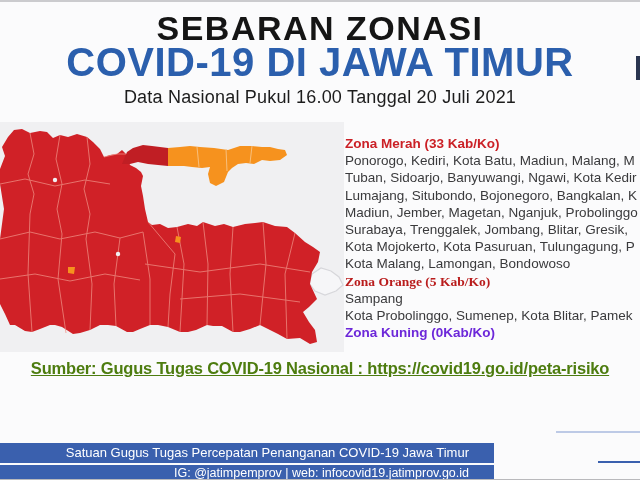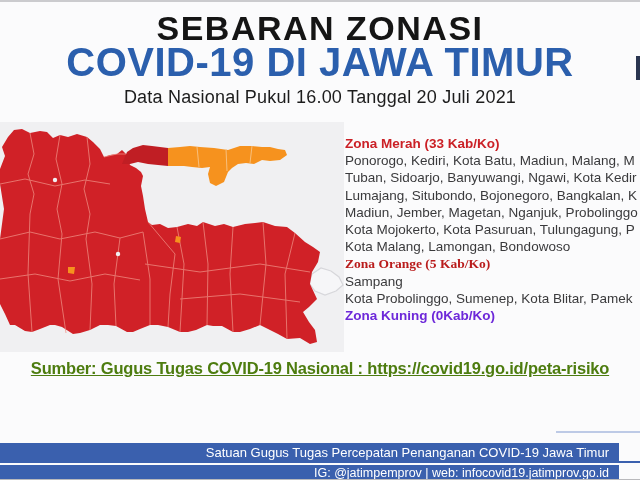--- a/index.html
+++ b/index.html
@@ -21,22 +21,22 @@
   .zh{font-weight:bold;}
   .zh-merah{color:#cb2026;}
   .zh-orange{color:#b91c1c;font-family:Liberation Serif, serif;}
   .zh-kuning{color:#6d28d9;}
   .source{
     position:absolute;left:0;right:0;top:357px;text-align:center;
     font-size:16.5px;font-weight:bold;letter-spacing:-0.2px;
     color:#4d7c0f;text-decoration:underline;white-space:nowrap;cursor:pointer;
   }
   .bar{
-    position:absolute;left:0;width:619px;background:#3a60ae;color:#fff;
-    text-align:right;box-sizing:border-box;padding-right:10px;white-space:nowrap;
+    position:absolute;left:0;width:494px;background:#3a60ae;color:#fff;
+    text-align:right;box-sizing:border-box;padding-right:25px;white-space:nowrap;
   }
   .bar1{top:441px;height:20px;font-size:13px;line-height:20px;}
   .bar2{top:463px;height:17px;font-size:12.5px;line-height:17px;}
   .bar-ext{position:absolute;left:598px;top:459px;width:42px;height:2px;background:#3a60ae;}
   .edge-line{position:absolute;left:556px;top:429px;width:84px;height:2px;background:#8ba3d4;opacity:.55;}
   .logo-sliver{position:absolute;left:636px;top:54px;width:4px;height:24px;background:#2a3550;}
   .bottom-line{position:absolute;left:0;bottom:0;width:640px;height:1px;background:#b9b9bc;}
 </style>
 </head>
 <body>
@@ -111,20 +111,21 @@
       </g>
     </svg>
   </div>
 
   <div class="zones">
     <div class="zline zh zh-merah">Zona Merah (33 Kab/Ko)</div>
     <div class="zline">Ponorogo, Kediri, Kota Batu, Madiun, Malang, M</div>
     <div class="zline">Tuban, Sidoarjo, Banyuwangi, Ngawi, Kota Kedir</div>
     <div class="zline">Lumajang, Situbondo, Bojonegoro, Bangkalan, K</div>
     <div class="zline">Madiun, Jember, Magetan, Nganjuk, Probolinggo</div>
+    <div class="zline">Surabaya, Trenggalek, Jombang, Blitar, Gresik, </div>
     <div class="zline">Kota Mojokerto, Kota Pasuruan, Tulungagung, P</div>
     <div class="zline">Kota Malang, Lamongan, Bondowoso</div>
     <div class="zline zh zh-orange">Zona Orange (5 Kab/Ko)</div>
     <div class="zline">Sampang</div>
     <div class="zline">Kota Probolinggo, Sumenep, Kota Blitar, Pamek</div>
     <div class="zline zh zh-kuning">Zona Kuning (0Kab/Ko)</div>
   </div>
 
   <div class="source">Sumber: Gugus Tugas COVID-19 Nasional : https://covid19.go.id/peta-risiko</div>
 

